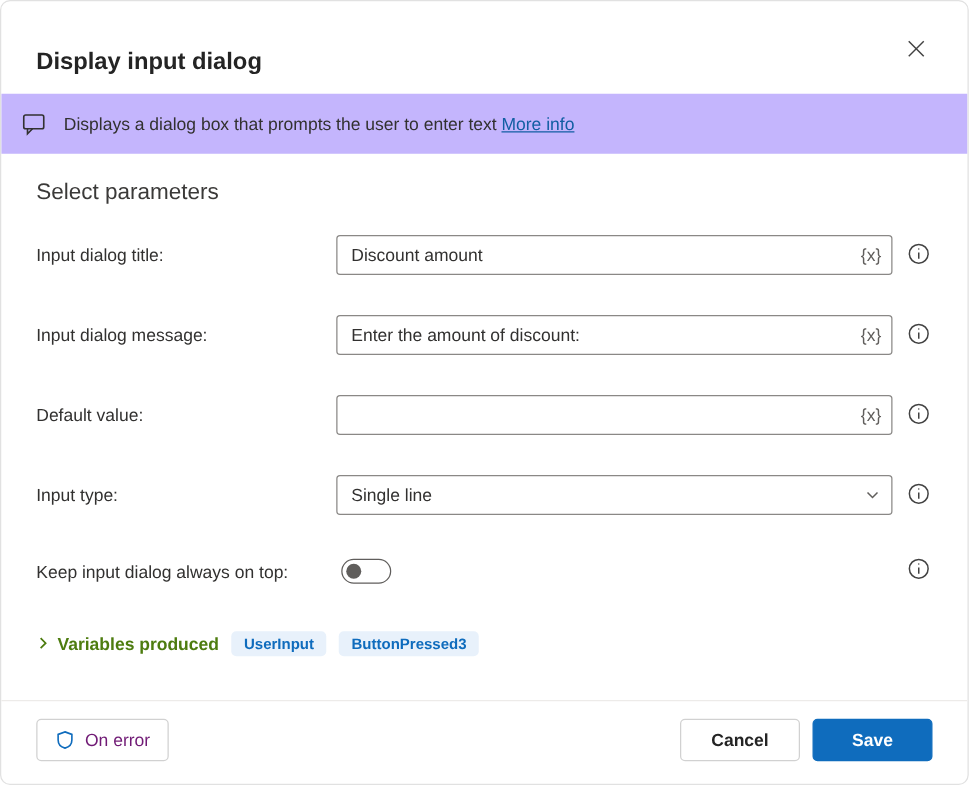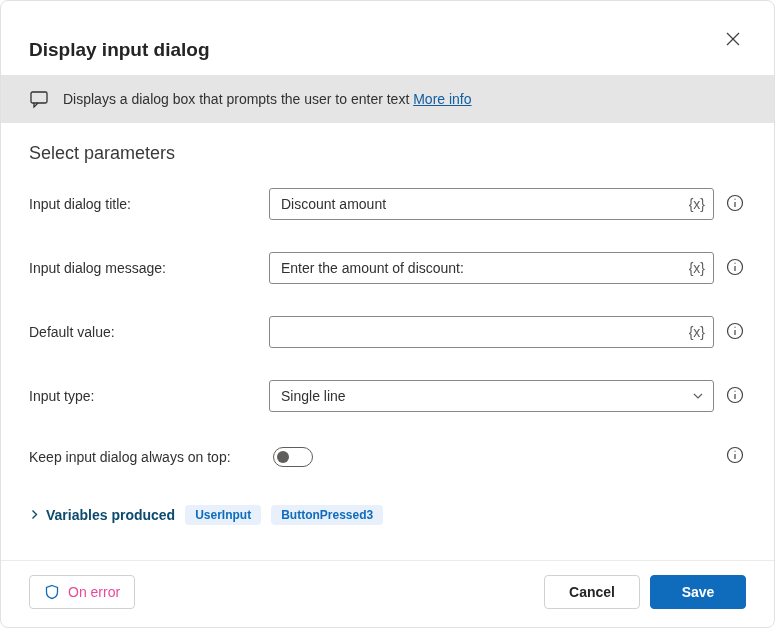--- a/index.html
+++ b/index.html
@@ -32,22 +32,22 @@
       background: none;
       border: none;
       cursor: pointer;
       padding: 6px;
       display: flex;
       align-items: center;
       justify-content: center;
       color: #424242;
     }
     .info-banner {
-      background: #e5e5e5;
-      padding: 14px 28px;
+      background: #c4b5fd;
+      padding: 14px 16px;
       display: flex;
       align-items: center;
       gap: 14px;
       font-size: 14px;
       color: #323130;
       text-align: center;
     }
     .info-banner .banner-icon {
       display: flex;
       align-items: center;
@@ -154,21 +154,21 @@
       gap: 10px;
       margin-top: 4px;
     }
     .vars-toggle {
       display: flex;
       align-items: center;
       gap: 6px;
       cursor: pointer;
       font-size: 14px;
       font-weight: 600;
-      color: #0c4a6e;
+      color: #4d7c0f;
     }
     .var-chip {
       background: #e8f1fb;
       color: #0f6cbd;
       padding: 3px 10px;
       border-radius: 4px;
       font-size: 12px;
       font-weight: 600;
       cursor: pointer;
     }
@@ -182,21 +182,21 @@
     .on-error-btn {
       display: flex;
       align-items: flex-end;
       gap: 8px;
       background: #fff;
       border: 1px solid #d1d1d1;
       border-radius: 4px;
       padding: 8px 14px;
       font-size: 14px;
       font-family: inherit;
-      color: #ec4899;
+      color: #701a75;
       cursor: pointer;
     }
     .on-error-btn .shield-icon { color: #0f6cbd; display: flex; }
     .footer-right {
       display: flex;
       gap: 10px;
     }
     .btn {
       min-width: 96px;
       padding: 8px 16px;

